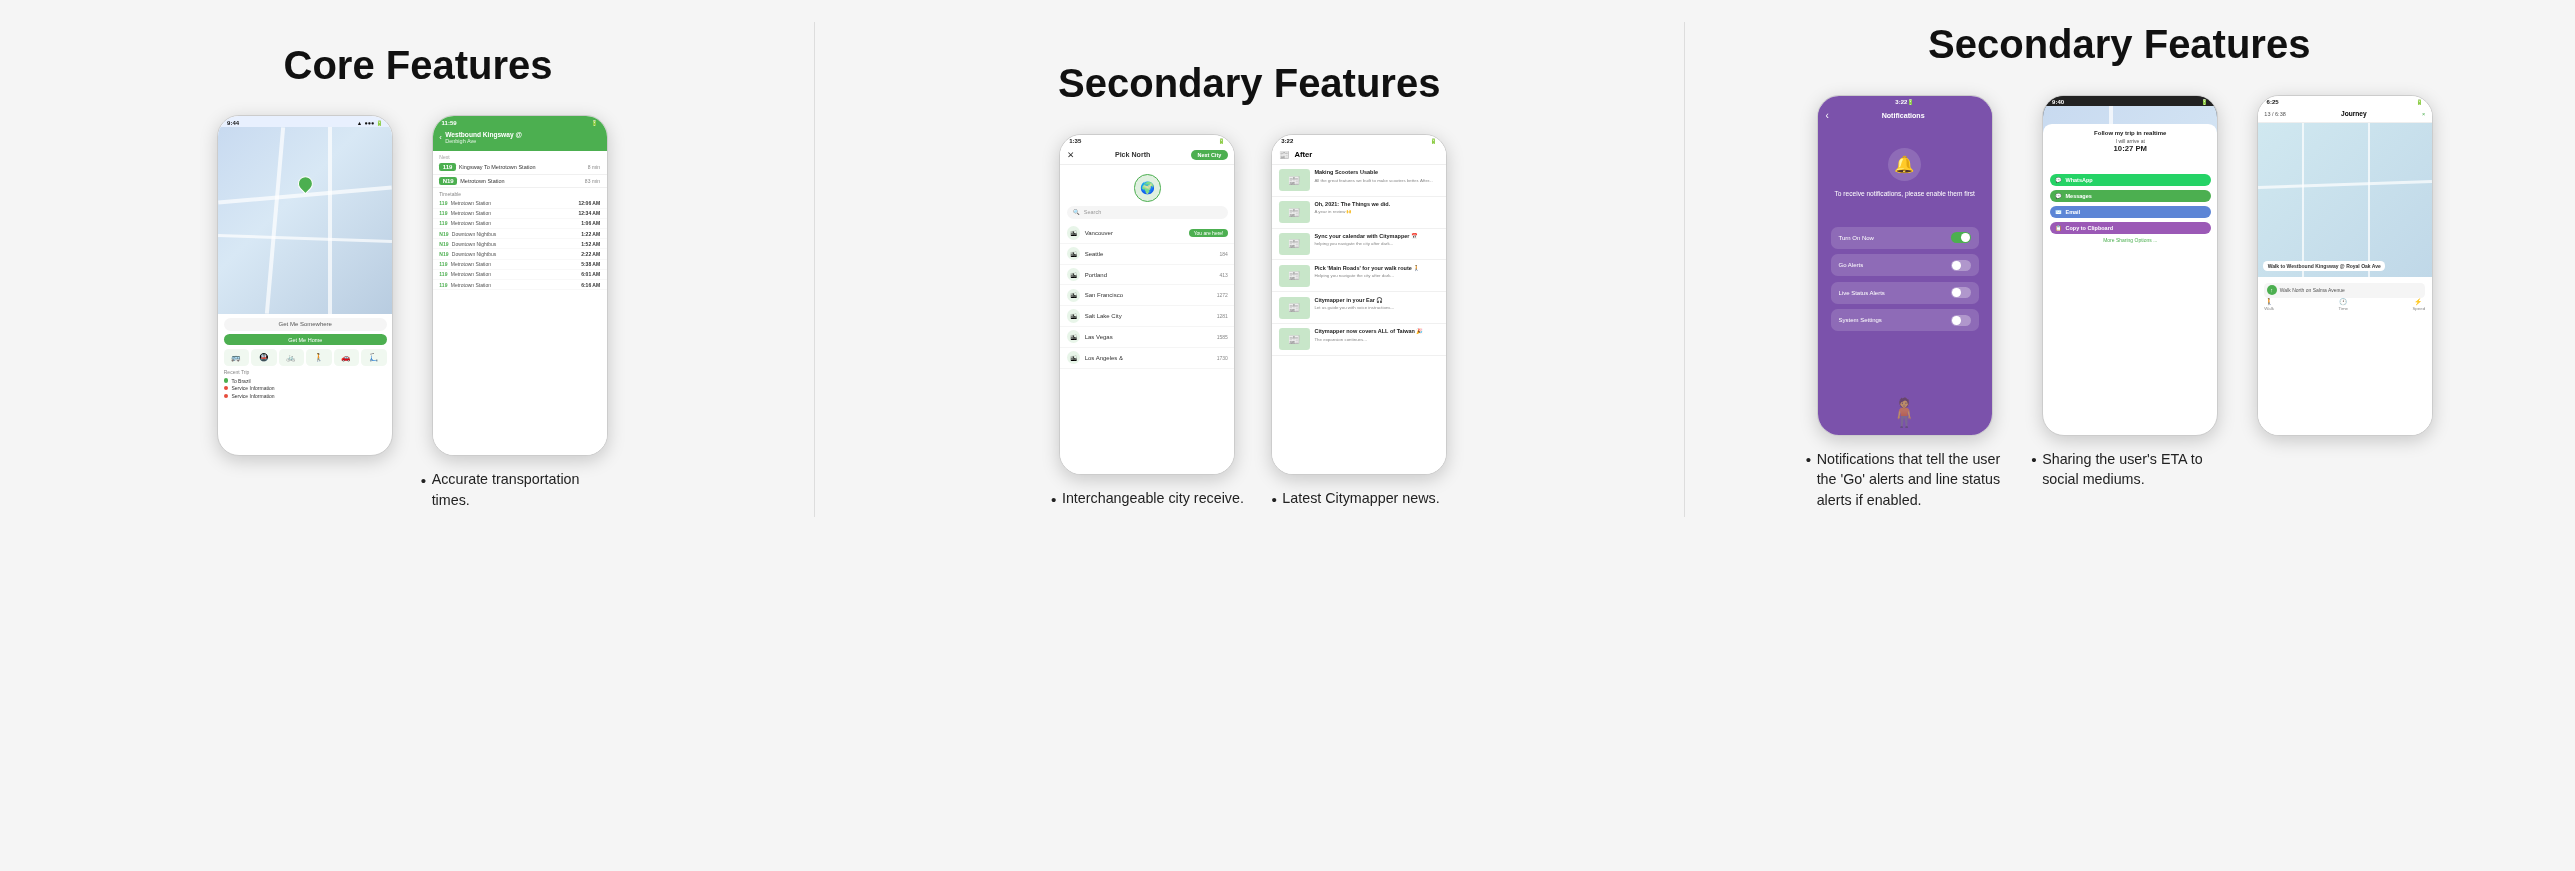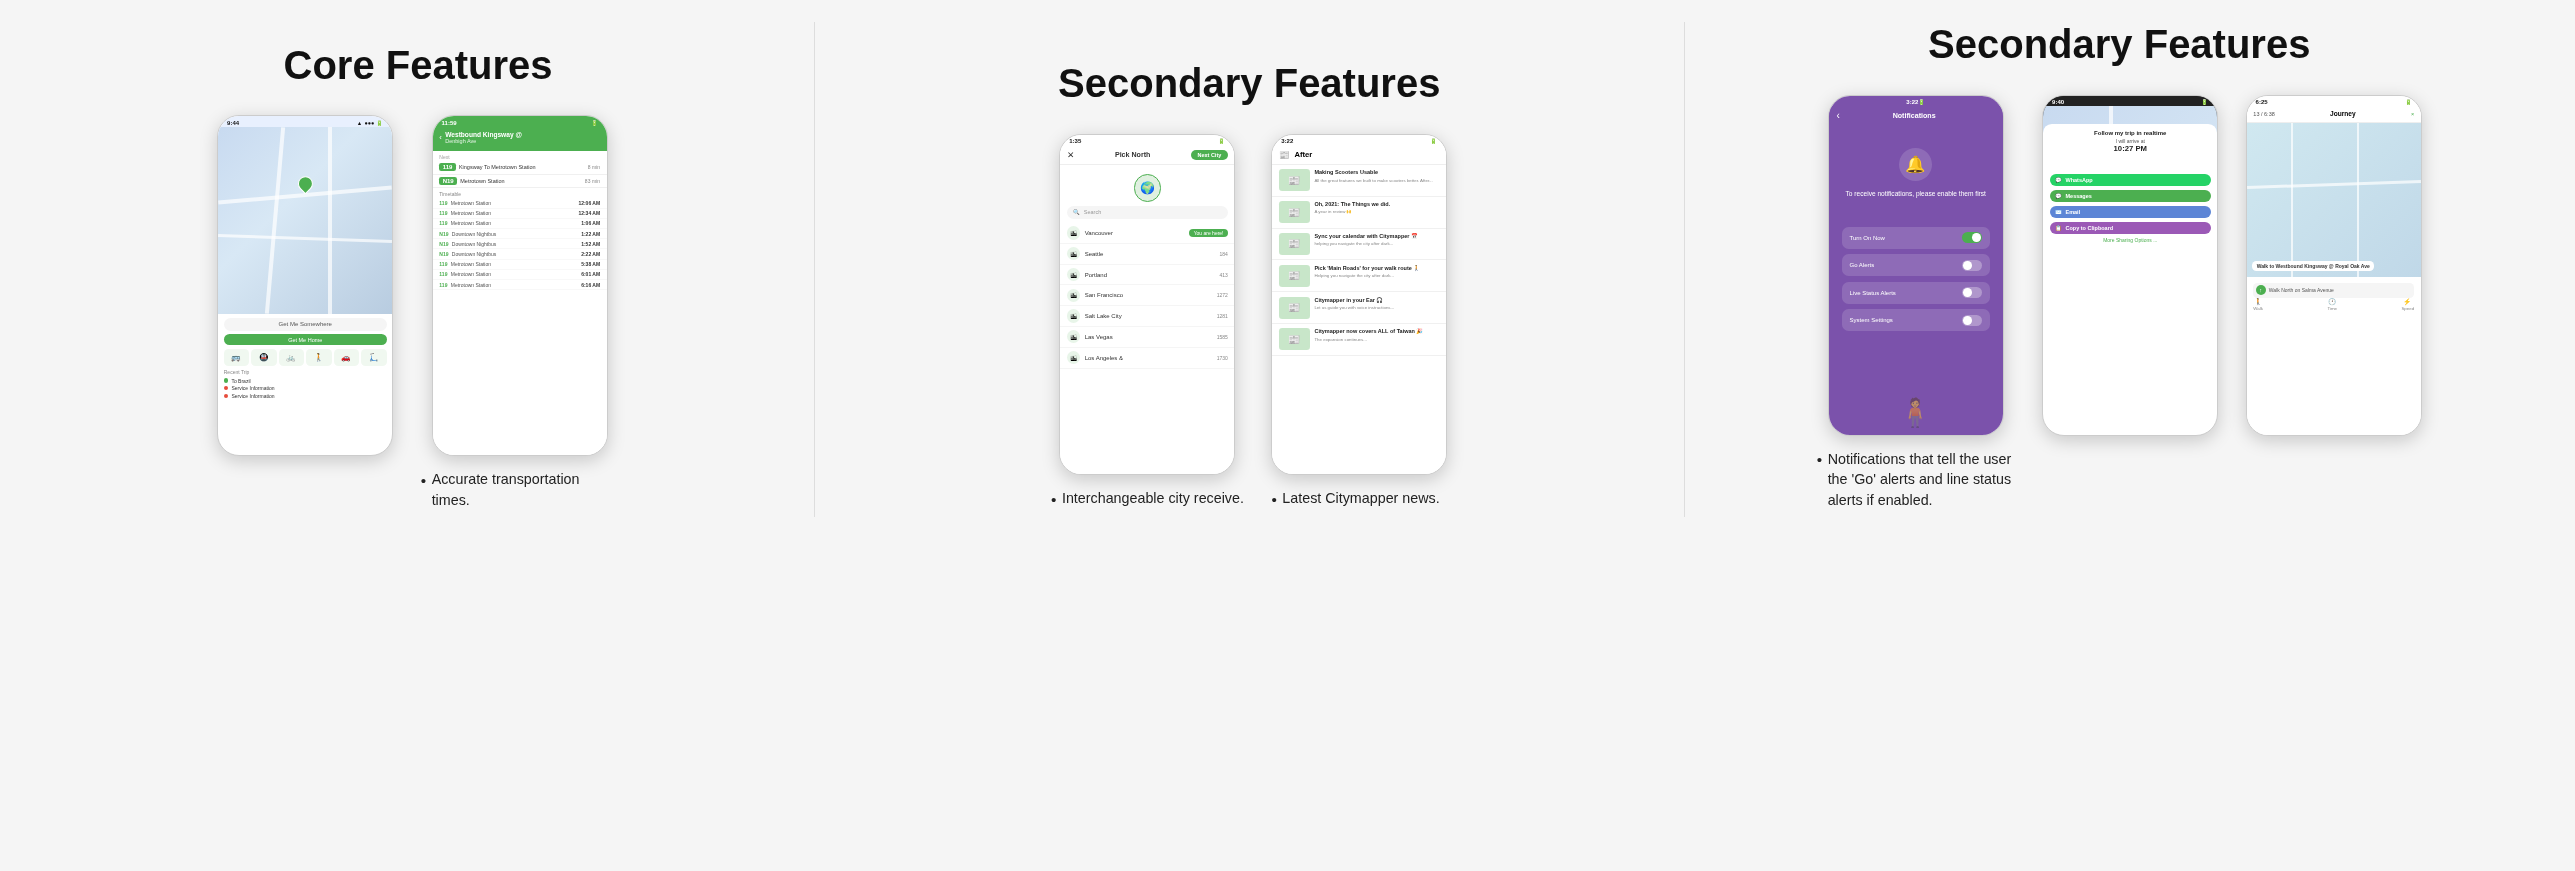--- a/index.html
+++ b/index.html
@@ -956,20 +956,23 @@
                 </div>
                 <div class="phone6-share-btn clipboard">
                   <span>📋</span>
                   <span>Copy to Clipboard</span>
                 </div>
                 <div class="phone6-more">More Sharing Options ...</div>
               </div>
             </div>
           </div>
         </div>
+        <ul class="bullet-list">
+          <li>Sharing the user's ETA to social mediums.</li>
+        </ul>
       </div>
 
       <div class="phone-bullet-group">
         <div class="phone">
           <div class="phone-screen">
             <div class="status-bar dark">
               <span>6:25</span>
               <div class="status-icons">
                 <span>🔋</span>
               </div>

